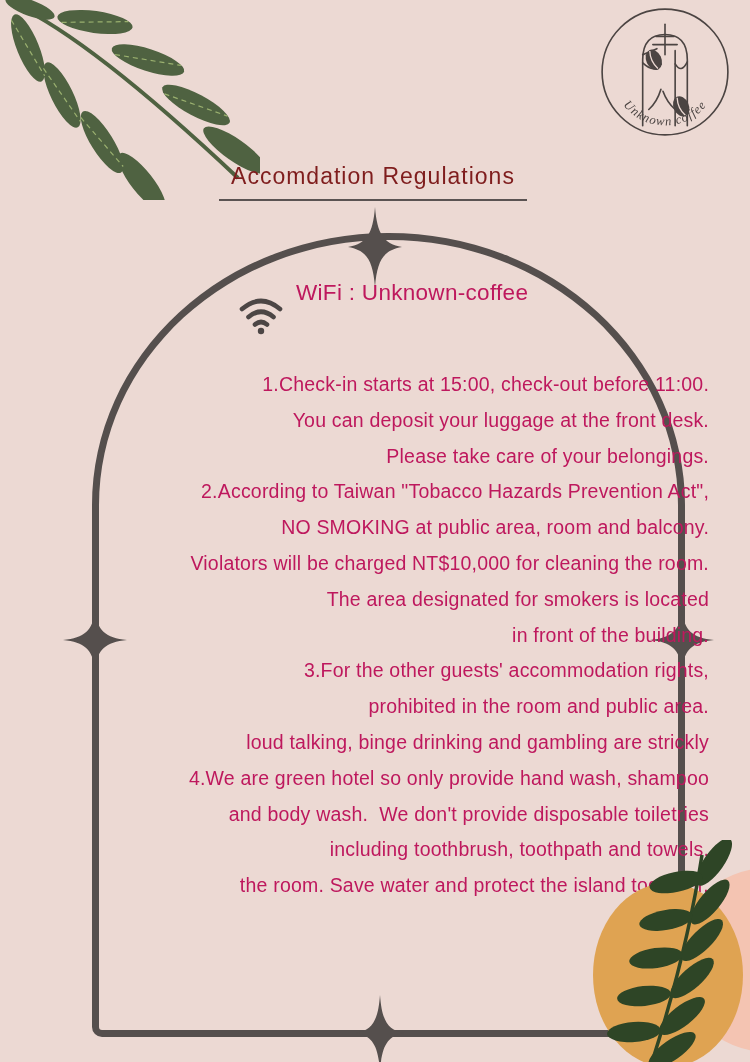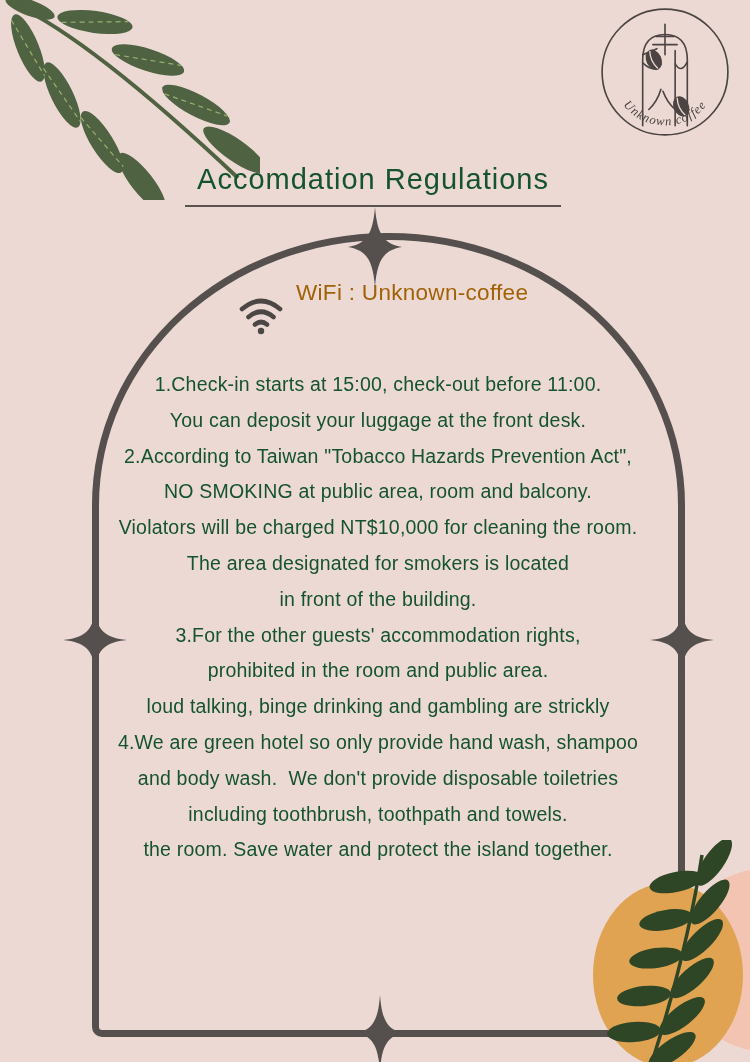--- a/index.html
+++ b/index.html
@@ -11,49 +11,49 @@
     font-family:"Liberation Sans", sans-serif;
   }
   
   .leaf-tl{position:absolute;left:0;top:0;}
   
   .logo{position:absolute;left:594px;top:2px;width:142px;height:142px;}
   
   .title-wrap{position:absolute;left:0;top:163px;width:746px;text-align:center;}
   .title{
     display:inline-block;
-    font-size:29px;letter-spacing:1px;color:#14532d;
+    font-size:23px;letter-spacing:1px;color:#7f1d1d;
     padding:0 12px 9px 12px;
     border-bottom:2.5px solid #5a5352;
   }
   
   .arch{
     position:absolute;left:92px;top:233px;width:593px;height:804px;
     box-sizing:border-box;
     border:7px solid #554f4d;
     border-radius:296px 296px 10px 10px / 272px 272px 10px 10px;
   }
   
   .star{position:absolute;}
   .star-top{left:348px;top:207px;width:54px;height:80px;}
   .star-left{left:63px;top:611px;width:64px;height:58px;}
   .star-right{left:650px;top:611px;width:64px;height:58px;}
   .star-bottom{left:356px;top:995px;width:48px;height:76px;}
   
   .wifi-icon{position:absolute;left:236px;top:287px;width:50px;height:50px;}
   .wifi-text{
     position:absolute;left:296px;top:279px;
-    font-size:22.5px;line-height:27.5px;color:#a16207;letter-spacing:0.3px;
+    font-size:22.5px;line-height:27.5px;color:#be185d;letter-spacing:0.3px;
   }
   
   .regs{
     position:absolute;left:47px;top:367px;width:662px;
-    text-align:center;
+    text-align:right;
     font-size:19.5px;line-height:35.8px;
-    color:#14532d;letter-spacing:0.2px;
+    color:#be185d;letter-spacing:0.2px;
   }
   .reg-line{white-space:pre;}
   
   .decor-br{position:absolute;left:580px;top:840px;}
 </style>
 </head>
 <body>
 
 <svg class="leaf-tl" width="260" height="200" viewBox="0 0 260 200">
   <path d="M14,4 C70,30 150,95 238,178" stroke="#4f6241" stroke-width="4" fill="none"></path>
@@ -137,20 +137,21 @@
   </g>
   <circle cx="25" cy="44" r="3.2" fill="#4c4645"></circle>
 </svg>
 <div class="wifi-text">
   <div>WiFi : Unknown-coffee</div>
 </div>
 
 <div class="regs">
     <div class="reg-line">1.Check-in starts at 15:00, check-out before 11:00.</div>
     <div class="reg-line">You can deposit your luggage at the front desk.</div>
+    <div class="reg-line">Please take care of your belongings.</div>
     <div class="reg-line">2.According to Taiwan "Tobacco Hazards Prevention Act",</div>
     <div class="reg-line">NO SMOKING at public area, room and balcony.</div>
     <div class="reg-line">Violators will be charged NT$10,000 for cleaning the room.</div>
     <div class="reg-line">The area designated for smokers is located</div>
     <div class="reg-line">in front of the building.</div>
     <div class="reg-line">3.For the other guests' accommodation rights,</div>
     <div class="reg-line">prohibited in the room and public area.</div>
     <div class="reg-line">loud talking, binge drinking and gambling are strickly</div>
     <div class="reg-line">4.We are green hotel so only provide hand wash, shampoo</div>
     <div class="reg-line">and body wash.  We don't provide disposable toiletries</div>

